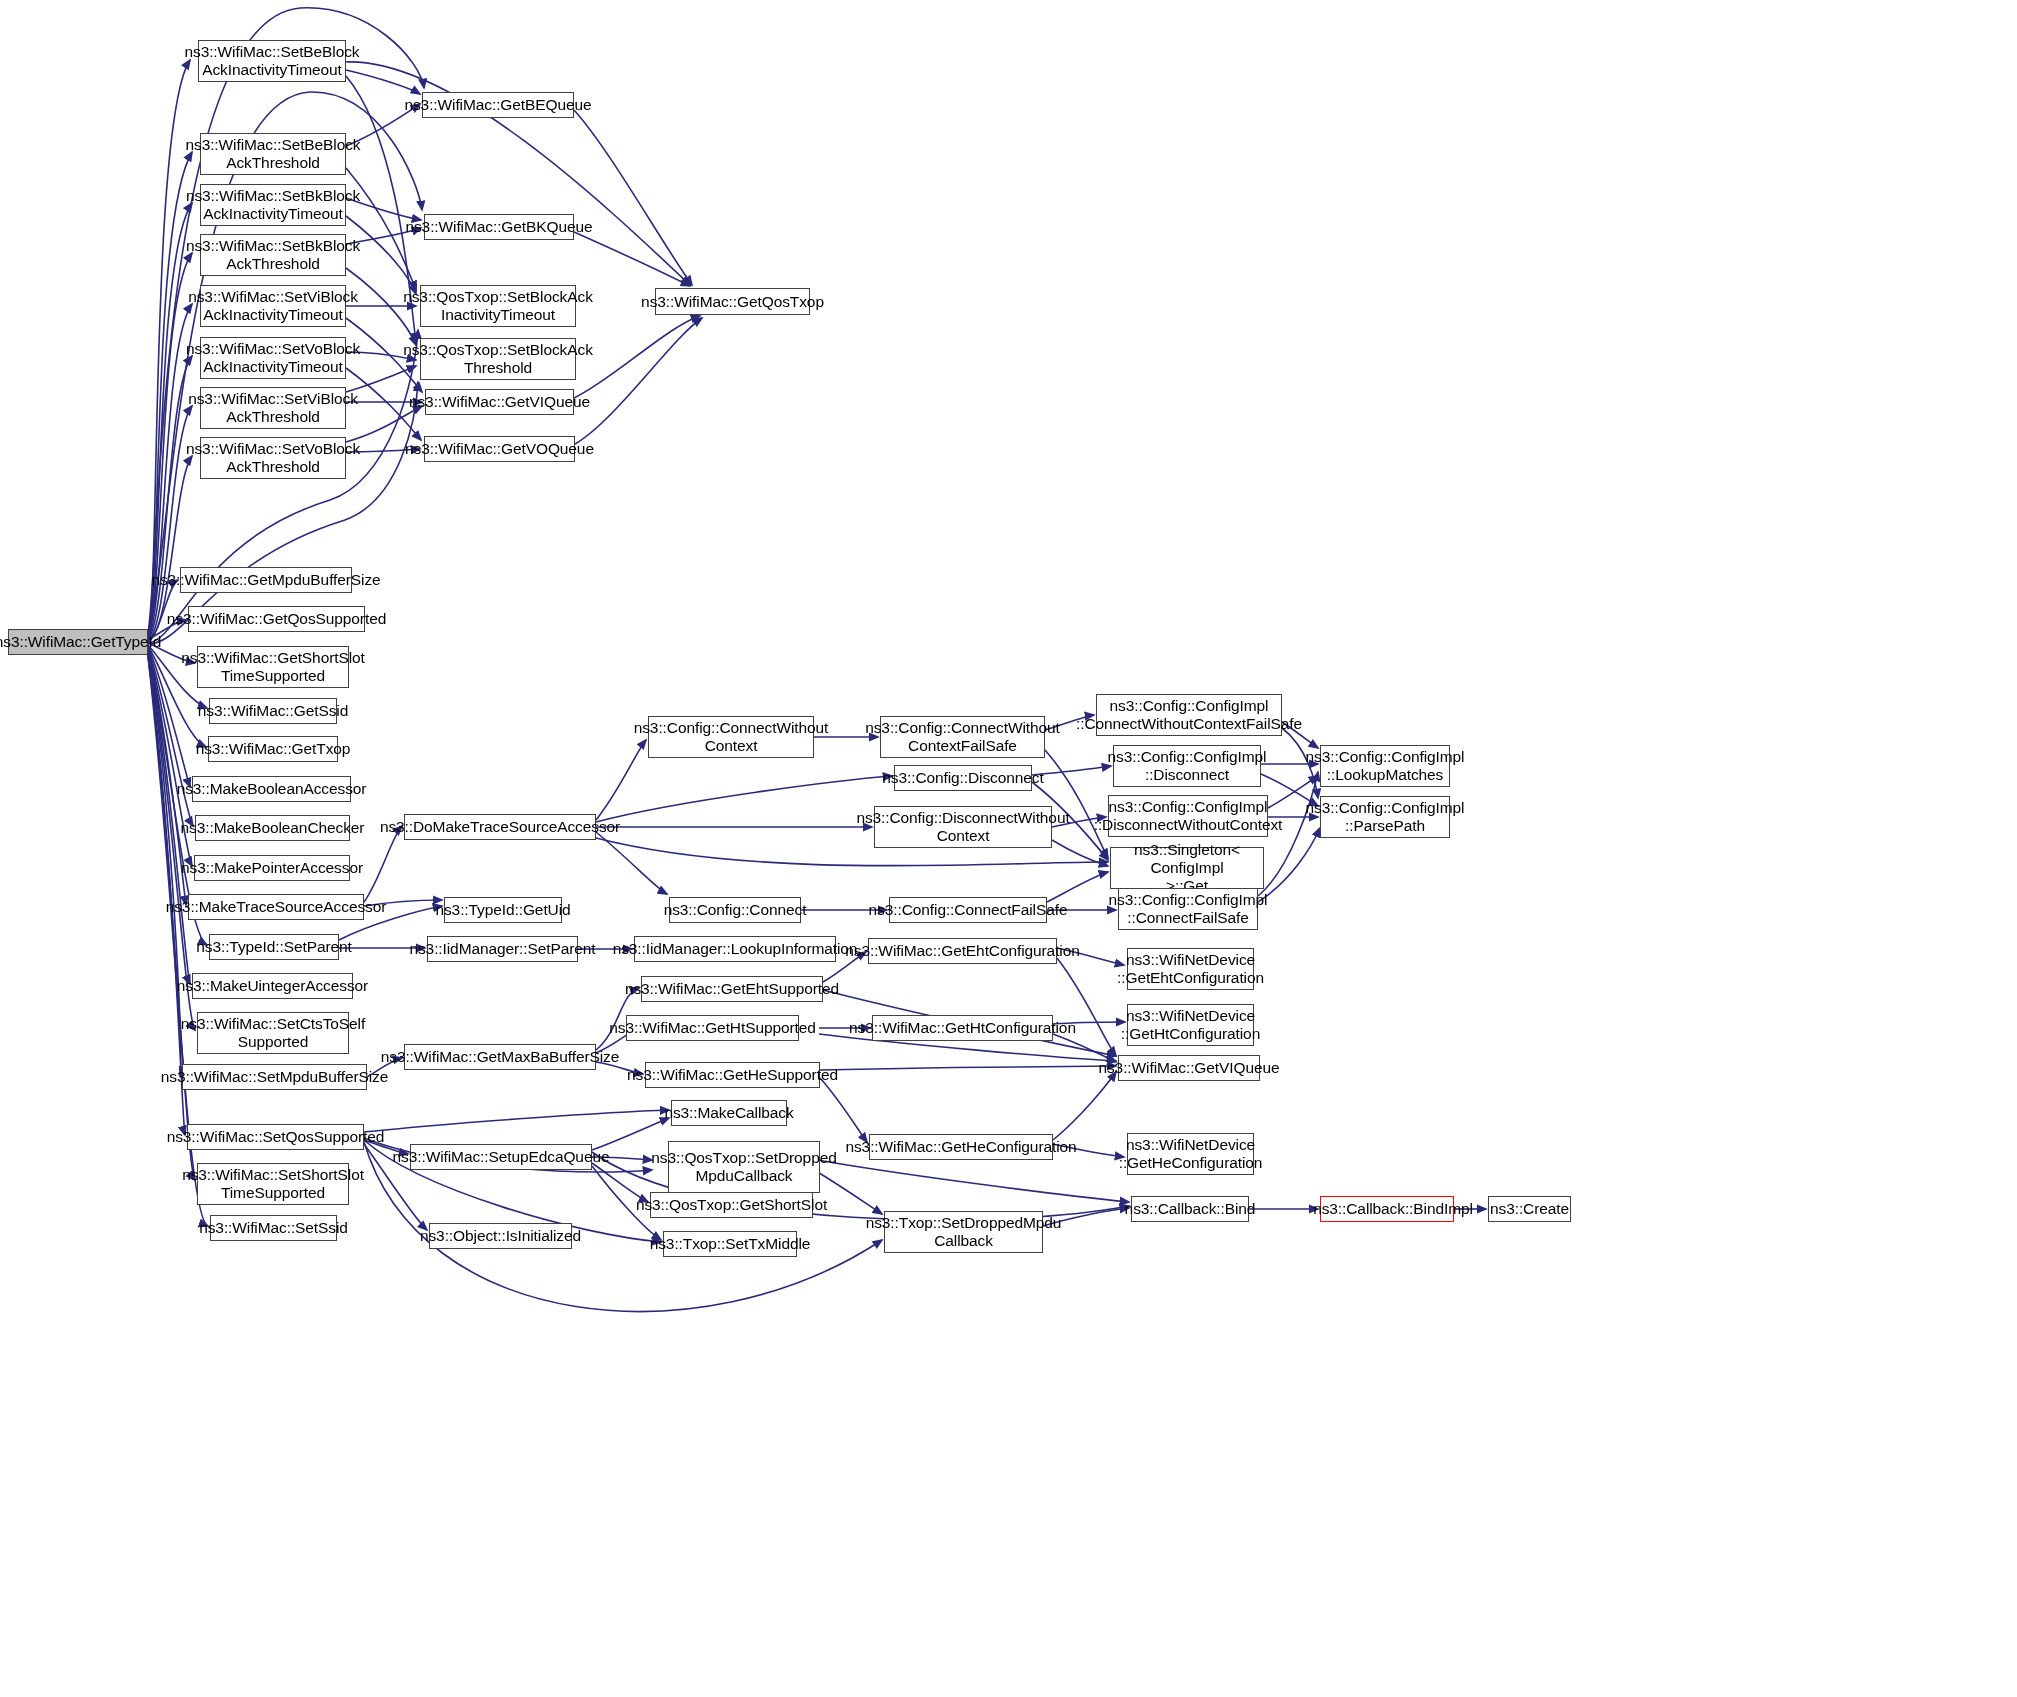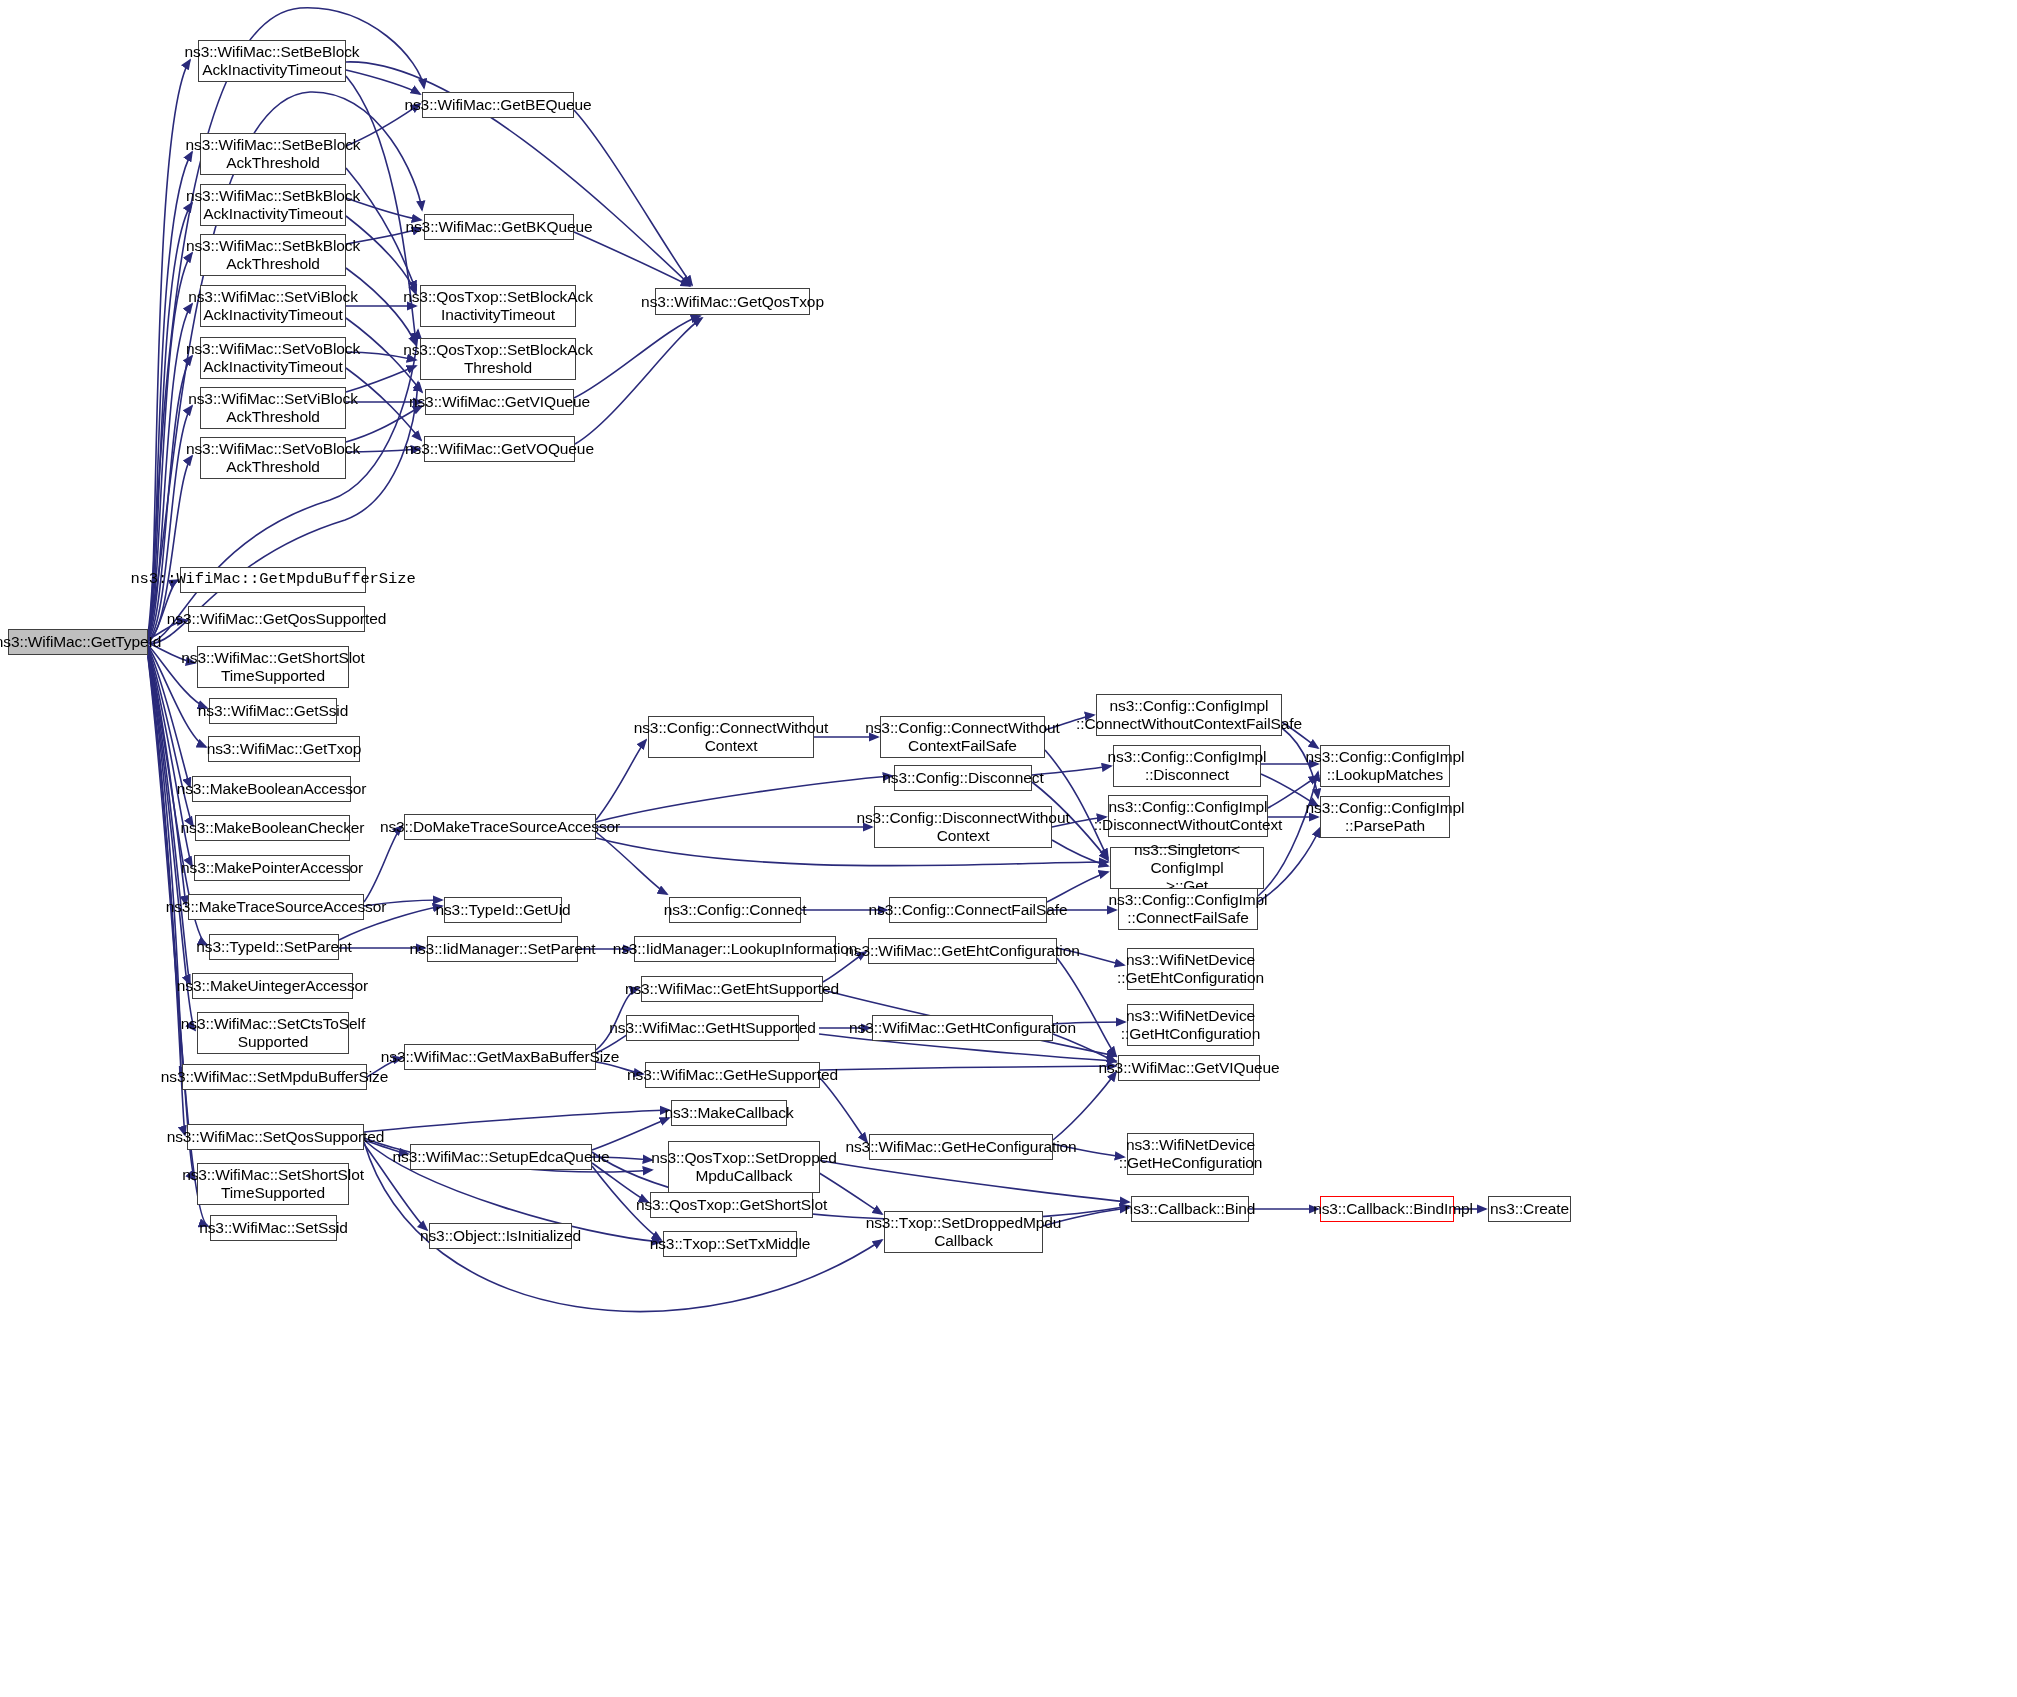--- a/index.html
+++ b/index.html
@@ -190,26 +190,26 @@
       <div class="node" style="left: 420px; top: 338px; width: 156px; height: 42px;">ns3::QosTxop::SetBlockAck
 Threshold</div>
       <div class="node" style="left: 200px; top: 337px; width: 146px; height: 42px;">ns3::WifiMac::SetVoBlock
 AckInactivityTimeout</div>
       <div class="node" style="left: 425px; top: 389px; width: 149px; height: 26px;">ns3::WifiMac::GetVIQueue</div>
       <div class="node" style="left: 200px; top: 387px; width: 146px; height: 42px;">ns3::WifiMac::SetViBlock
 AckThreshold</div>
       <div class="node" style="left: 424px; top: 436px; width: 151px; height: 26px;">ns3::WifiMac::GetVOQueue</div>
       <div class="node" style="left: 200px; top: 437px; width: 146px; height: 42px;">ns3::WifiMac::SetVoBlock
 AckThreshold</div>
-      <div class="node" style="left: 180px; top: 567px; width: 186px; height: 26px; font-family: Liberation Mono, monospace;">ns3::WifiMac::GetMpduBufferSize</div>
+      <div class="node" style="left: 180px; top: 567px; width: 172px; height: 26px;">ns3::WifiMac::GetMpduBufferSize</div>
       <div class="node" style="left: 188px; top: 606px; width: 177px; height: 26px;">ns3::WifiMac::GetQosSupported</div>
       <div class="node" style="left: 197px; top: 646px; width: 152px; height: 42px;">ns3::WifiMac::GetShortSlot
 TimeSupported</div>
       <div class="node" style="left: 209px; top: 698px; width: 128px; height: 26px;">ns3::WifiMac::GetSsid</div>
-      <div class="node" style="left: 208px; top: 736px; width: 152px; height: 26px;">ns3::WifiMac::GetTxop</div>
+      <div class="node" style="left: 208px; top: 736px; width: 130px; height: 26px;">ns3::WifiMac::GetTxop</div>
       <div class="node" style="left: 192px; top: 776px; width: 159px; height: 26px;">ns3::MakeBooleanAccessor</div>
       <div class="node" style="left: 195px; top: 815px; width: 155px; height: 26px;">ns3::MakeBooleanChecker</div>
       <div class="node" style="left: 194px; top: 855px; width: 156px; height: 26px;">ns3::MakePointerAccessor</div>
       <div class="node" style="left: 188px; top: 894px; width: 176px; height: 26px;">ns3::MakeTraceSourceAccessor</div>
       <div class="node" style="left: 209px; top: 934px; width: 130px; height: 26px;">ns3::TypeId::SetParent</div>
       <div class="node" style="left: 192px; top: 973px; width: 161px; height: 26px;">ns3::MakeUintegerAccessor</div>
       <div class="node" style="left: 197px; top: 1012px; width: 152px; height: 42px;">ns3::WifiMac::SetCtsToSelf
 Supported</div>
       <div class="node" style="left: 182px; top: 1064px; width: 185px; height: 26px;">ns3::WifiMac::SetMpduBufferSize</div>
       <div class="node" style="left: 187px; top: 1124px; width: 177px; height: 26px;">ns3::WifiMac::SetQosSupported</div>

